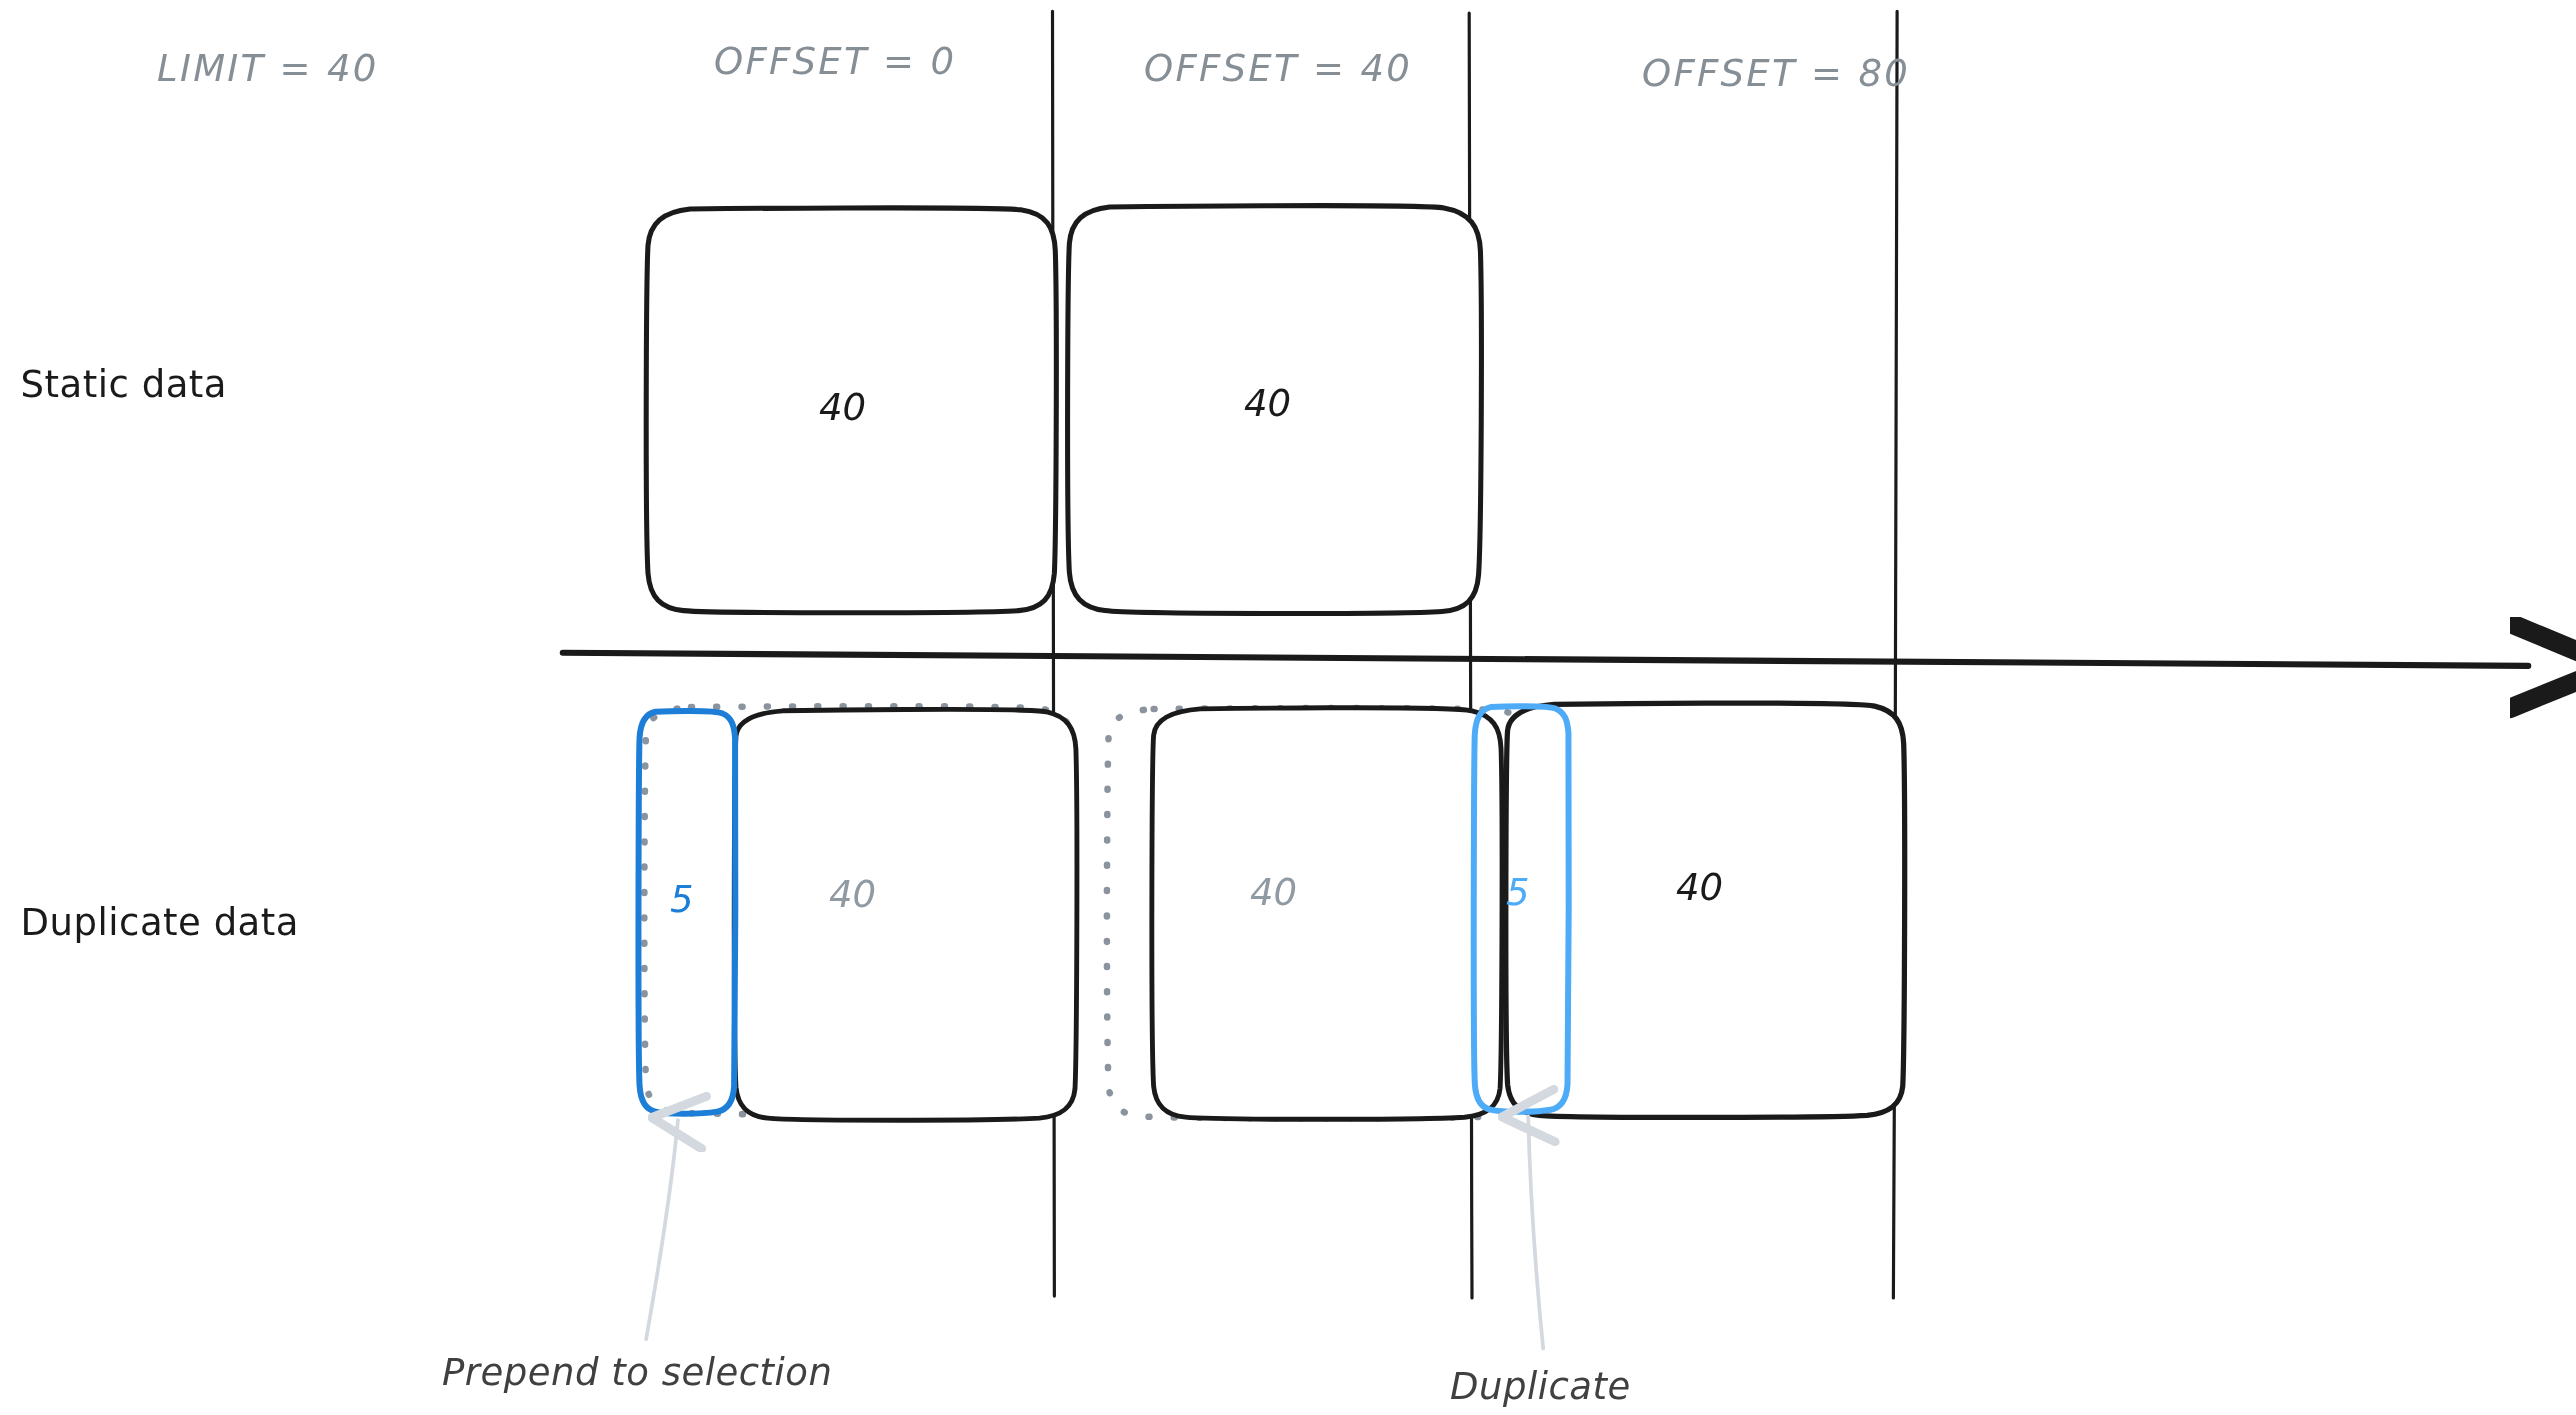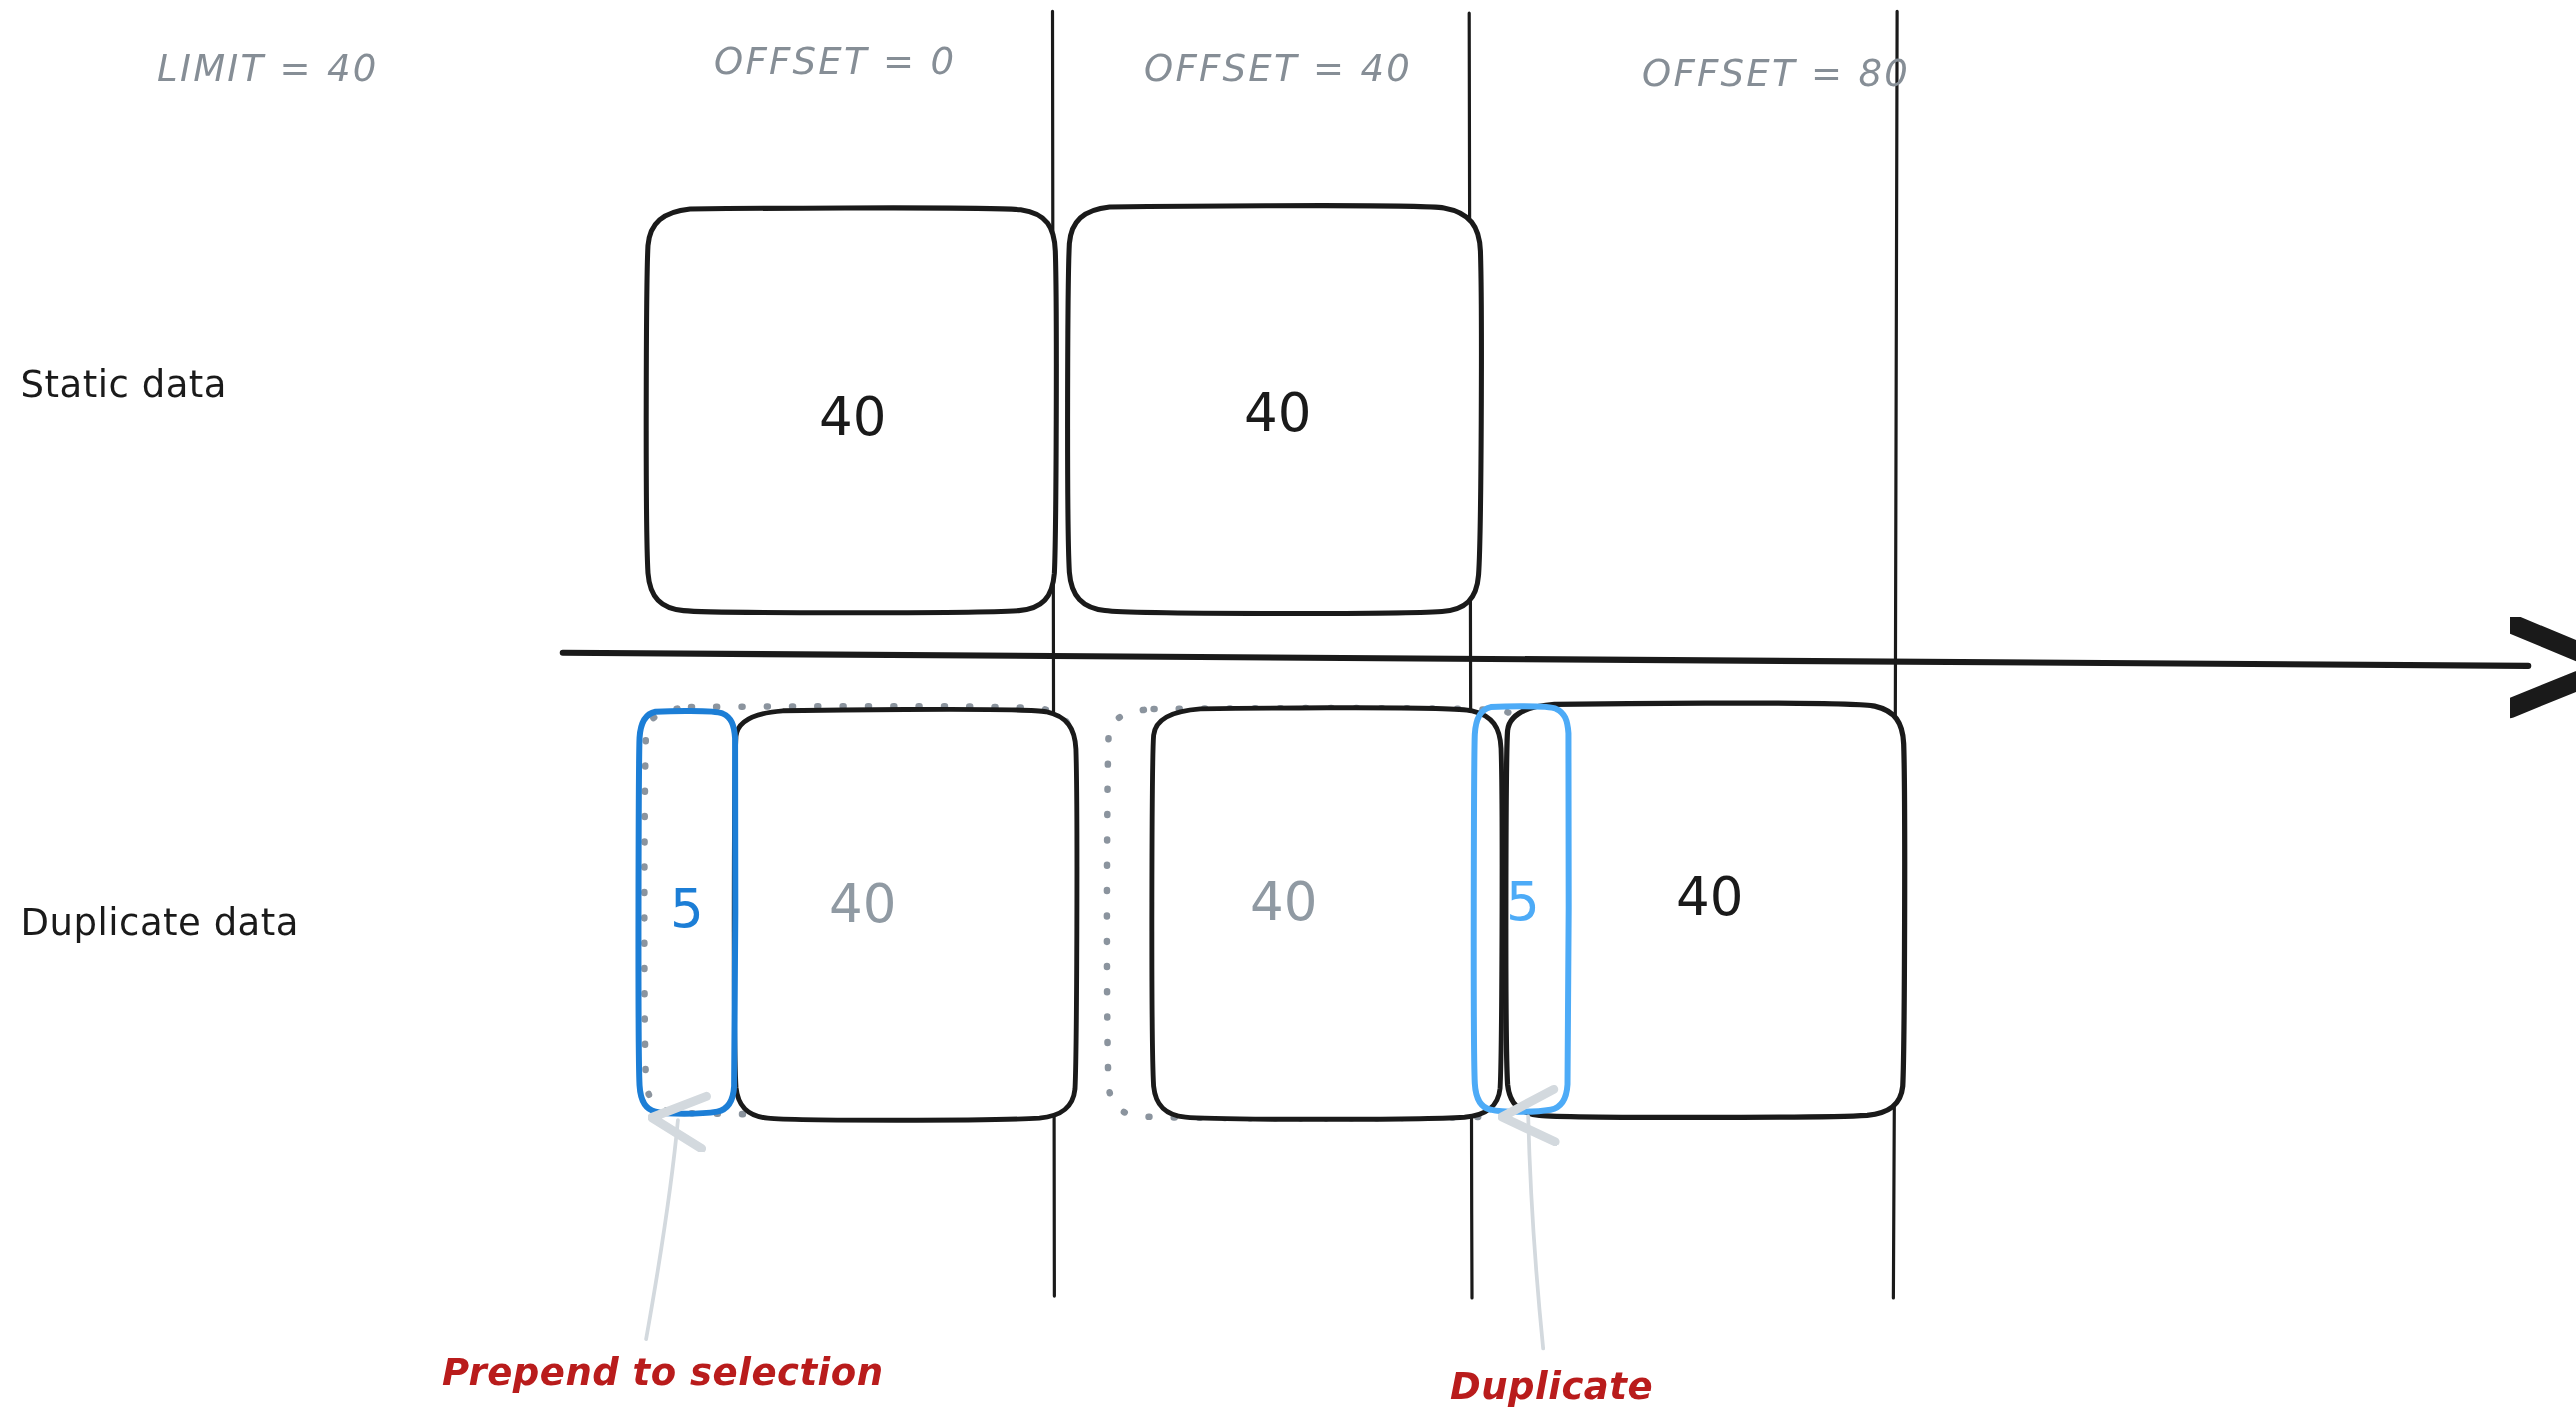--- a/index.html
+++ b/index.html
@@ -5,22 +5,22 @@
   html,body{margin:0;padding:0;background:#fff;}
   body{width:2576px;height:1416px;position:relative;overflow:hidden;
        font-family:"DejaVu Sans",sans-serif;}
   #stage{position:absolute;left:0;top:0;width:2576px;height:1416px;}
   svg#canvas{position:absolute;left:0;top:0;width:2576px;height:1416px;}
 
   .txt{position:absolute;white-space:nowrap;font-family:"DejaVu Sans",sans-serif;
        letter-spacing:0.5px;}
   .hdr{color:#868e96;font-size:37px;font-style:italic;letter-spacing:2.3px;text-align:center;}
   .rowlabel{color:#1a1a1a;font-size:37px;}
-  .anno{color:#b91c1c;font-size:37px;font-style:italic;font-weight:bold;}
-  .boxnum{position:absolute;font-size:53px;
+  .anno{color:#404040;font-size:37px;font-style:italic;}
+  .boxnum{position:absolute;font-size:37px;font-style:italic;
           font-family:"DejaVu Sans",sans-serif;white-space:nowrap;}
   .num-dark{color:#1a1a1a;}
   .num-gray{color:#909aa3;}
   .num-blue-dark{color:#1c7ed6;}
   .num-blue-light{color:#4dabf7;}
 </style>
 </head>
 <body>
 
 <div id="stage">

